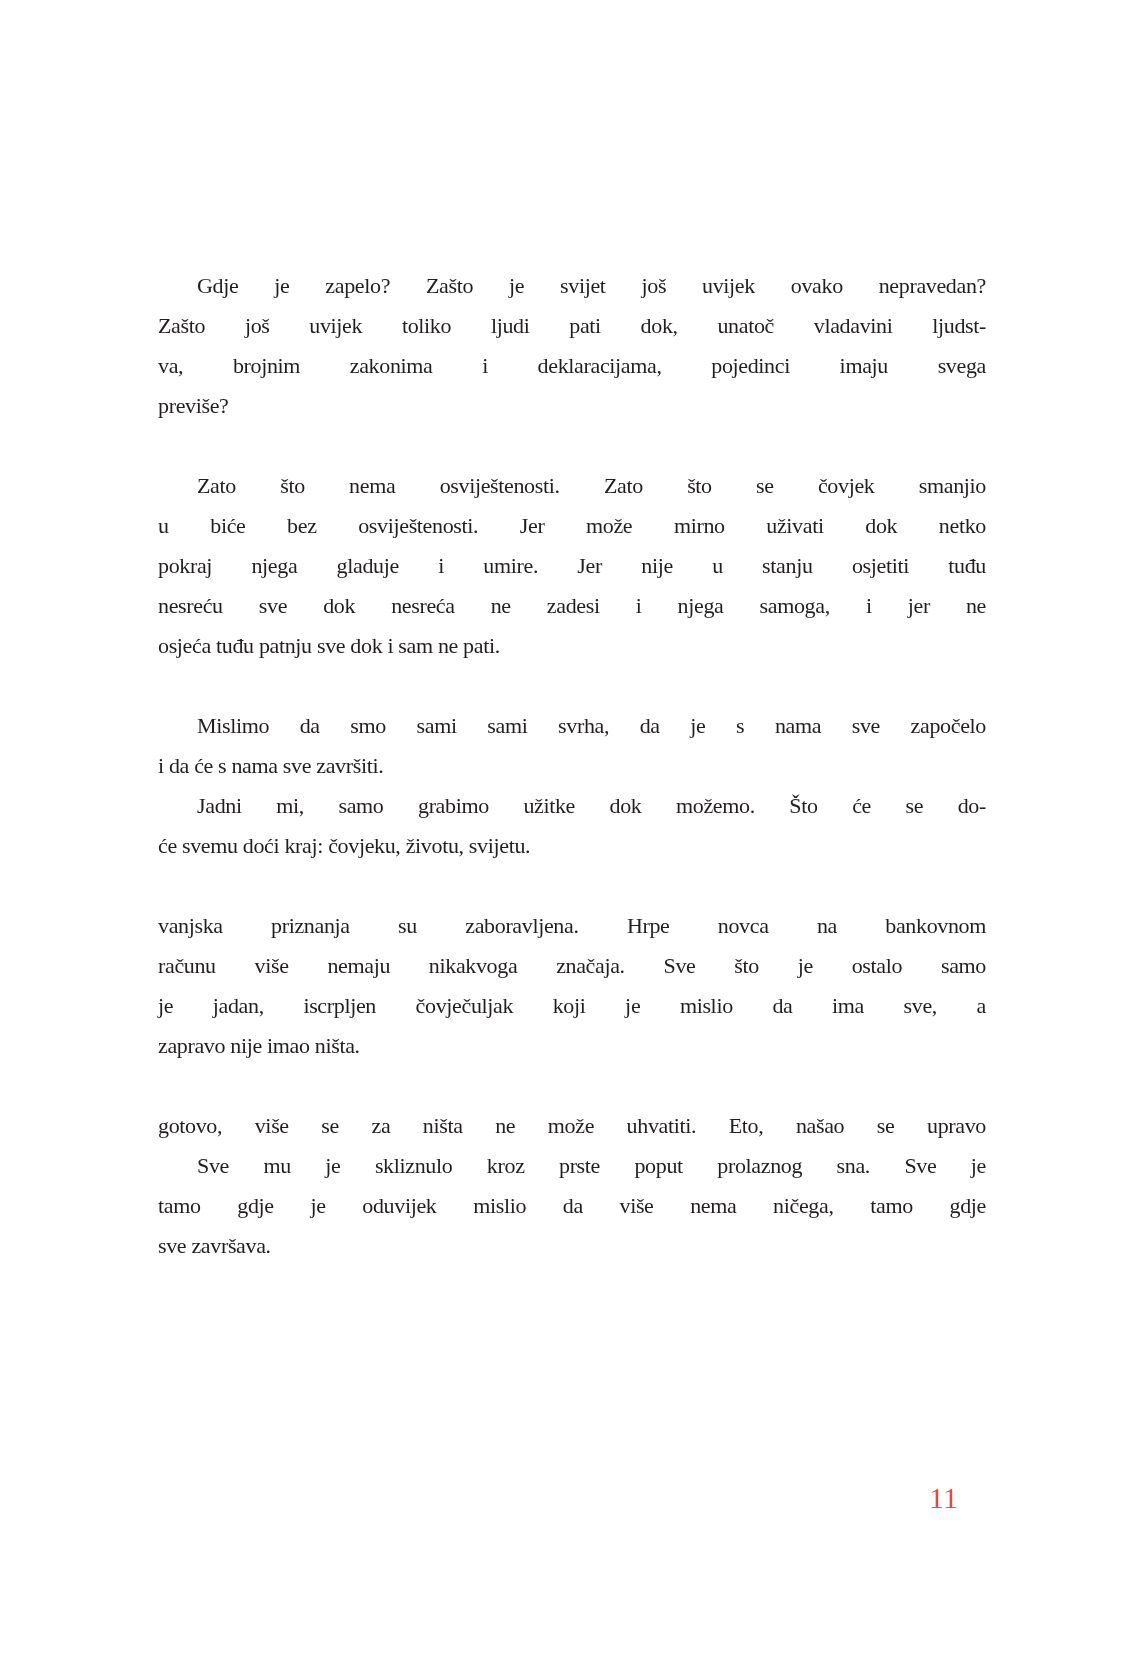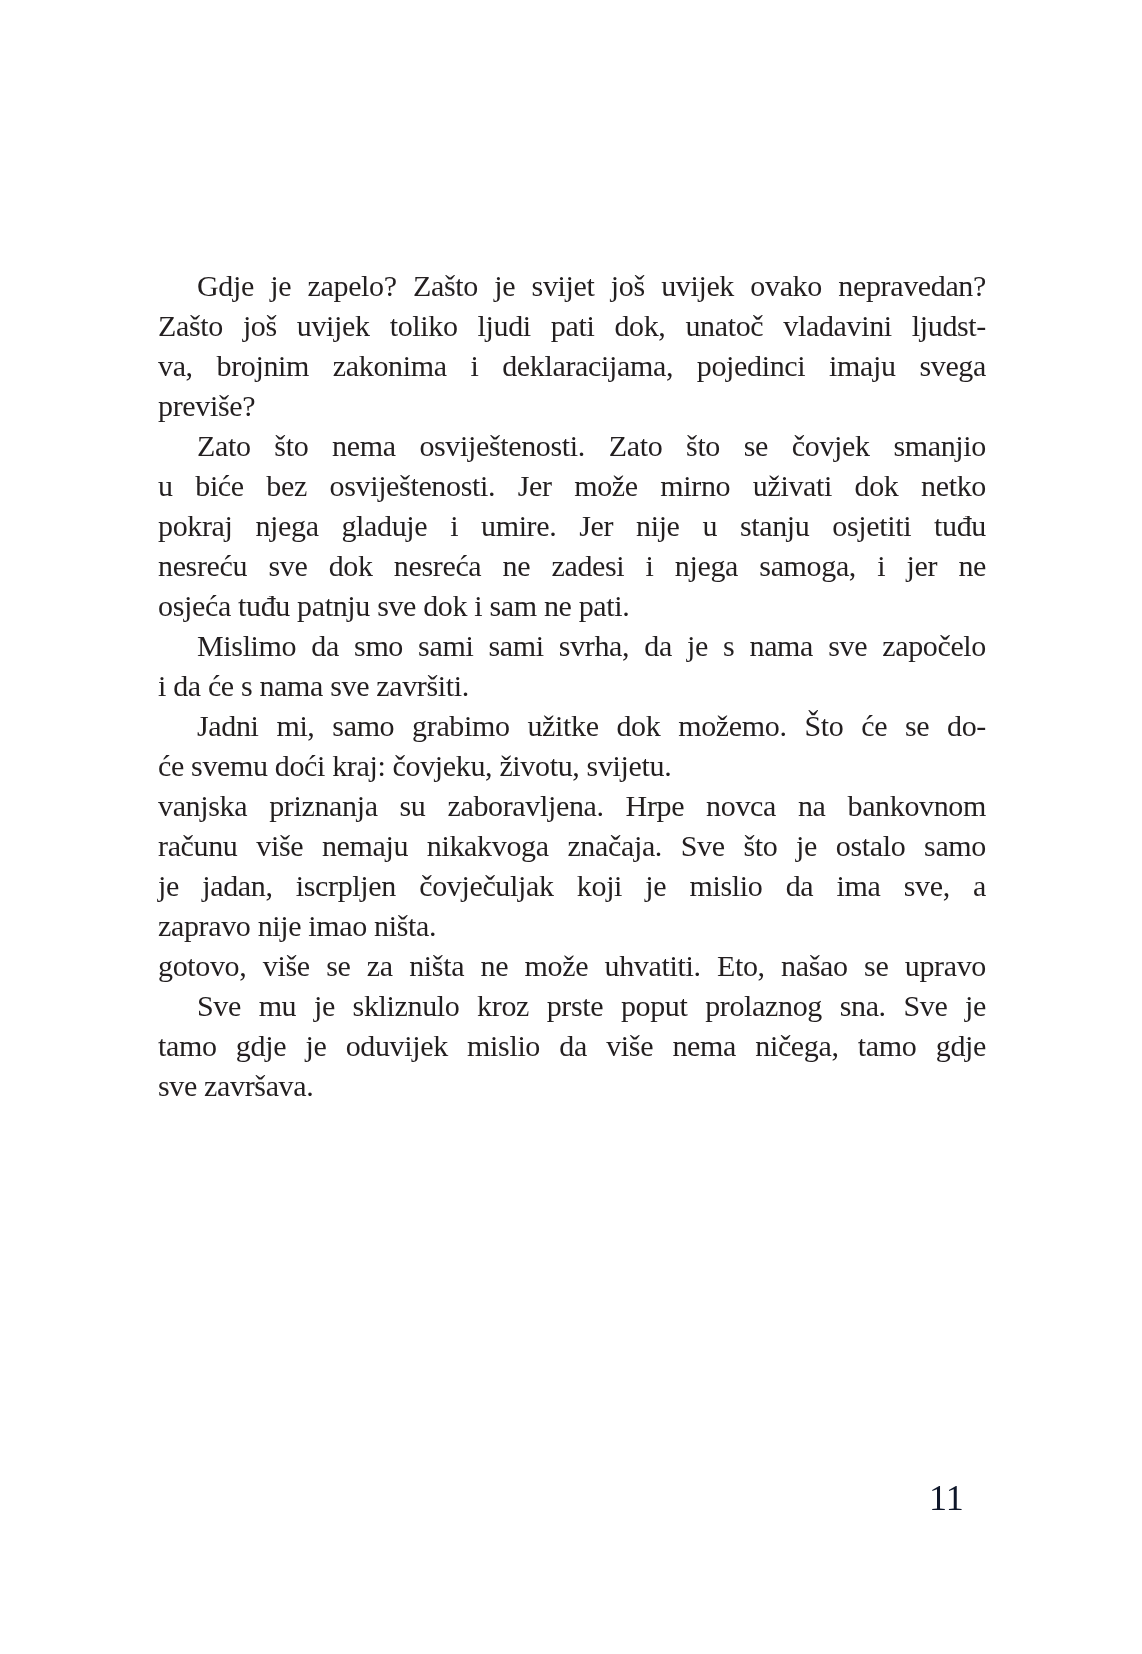--- a/index.html
+++ b/index.html
@@ -20,28 +20,29 @@
       width: 1142px;
       height: 1654px;
       background: #ffffff;
     }
     .text-block {
       position: absolute;
       left: 158px;
       top: 266px;
       width: 828px;
       font-family: "Liberation Serif", "DejaVu Serif", serif;
-      font-size: 30px;
+      font-size: 22px;
       line-height: 40px;
       color: #231f20;
     }
     .paragraph {
       margin: 0;
     }
     .paragraph.gap-before {
+      margin-top: 40px;
     }
     .line {
       display: block;
       height: 40px;
       white-space: nowrap;
       text-align: justify;
       text-align-last: justify;
       letter-spacing: -0.35px;
     }
     .line.indent {
@@ -49,23 +50,23 @@
     }
     .line.last {
       text-align: left;
       text-align-last: left;
     }
     .page-number {
       position: absolute;
       left: 929px;
       top: 1478px;
       font-family: "Liberation Serif", "DejaVu Serif", serif;
-      font-size: 36px;
+      font-size: 30px;
       line-height: 40px;
-      color: #0f172a;
+      color: #ef4444;
     }
   </style>
 </head>
 <body>
 
 <div class="page">
   <div class="text-block">
 
     <p class="paragraph">
       <span class="line indent">Gdje je zapelo? Zašto je svijet još uvijek ovako nepravedan?</span>

